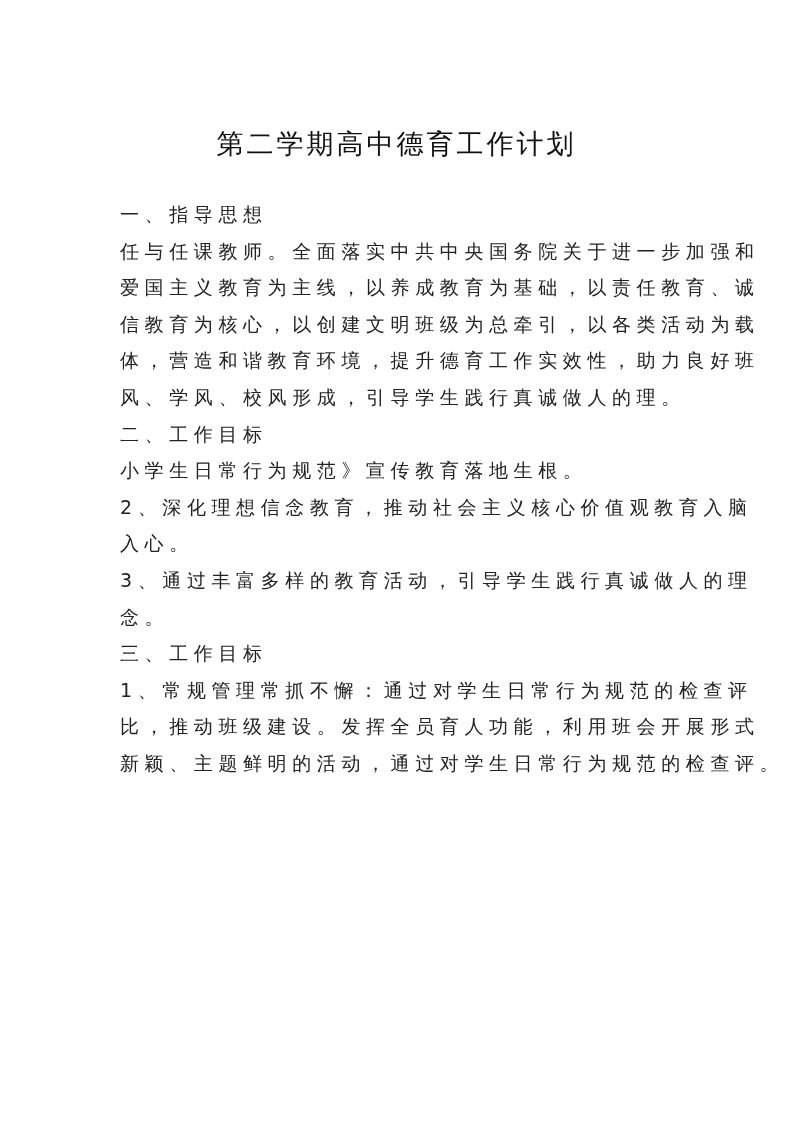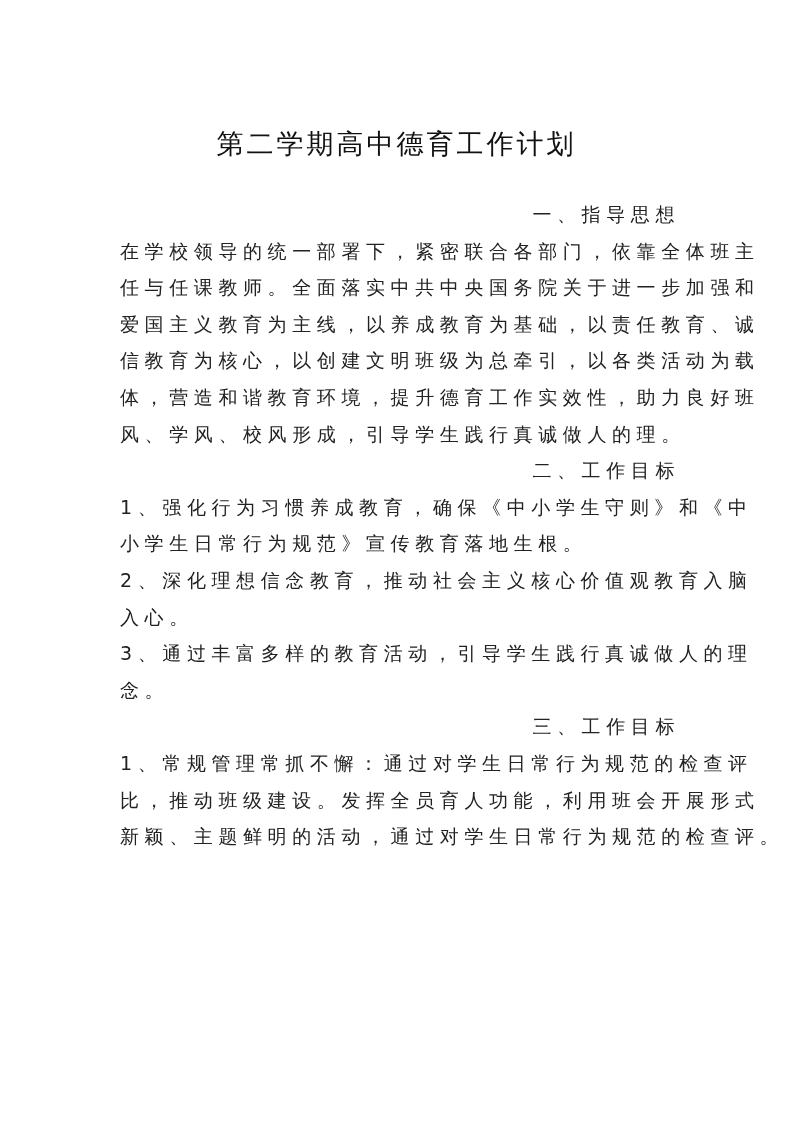--- a/index.html
+++ b/index.html
@@ -45,39 +45,36 @@
     .line {
       height: 36.6px;
       line-height: 36.6px;
       font-size: 19px;
       letter-spacing: 5.6px;
       white-space: nowrap;
       color: #222222;
     }
     .line.heading {
       letter-spacing: 5.6px;
-      text-align: right;
     }
   </style>
 </head>
 <body>
 
 <div class="page">
   <h1 class="title">第二学期高中德育工作计划</h1>
 
   <div class="body">
     <div class="line heading">一、指导思想</div>
-    <div class="line">在学校领导的统一部署下，紧密联合各部门，依靠全体班主</div>
     <div class="line">任与任课教师。全面落实中共中央国务院关于进一步加强和</div>
     <div class="line">爱国主义教育为主线，以养成教育为基础，以责任教育、诚</div>
     <div class="line">信教育为核心，以创建文明班级为总牵引，以各类活动为载</div>
     <div class="line">体，营造和谐教育环境，提升德育工作实效性，助力良好班</div>
     <div class="line">风、学风、校风形成，引导学生践行真诚做人的理。</div>
     <div class="line heading">二、工作目标</div>
-    <div class="line">1、强化行为习惯养成教育，确保《中小学生守则》和《中</div>
     <div class="line">小学生日常行为规范》宣传教育落地生根。</div>
     <div class="line">2、深化理想信念教育，推动社会主义核心价值观教育入脑</div>
     <div class="line">入心。</div>
     <div class="line">3、通过丰富多样的教育活动，引导学生践行真诚做人的理</div>
     <div class="line">念。</div>
     <div class="line heading">三、工作目标</div>
     <div class="line">1、常规管理常抓不懈：通过对学生日常行为规范的检查评</div>
     <div class="line">比，推动班级建设。发挥全员育人功能，利用班会开展形式</div>
     <div class="line">新颖、主题鲜明的活动，通过对学生日常行为规范的检查评。</div>
   </div>

